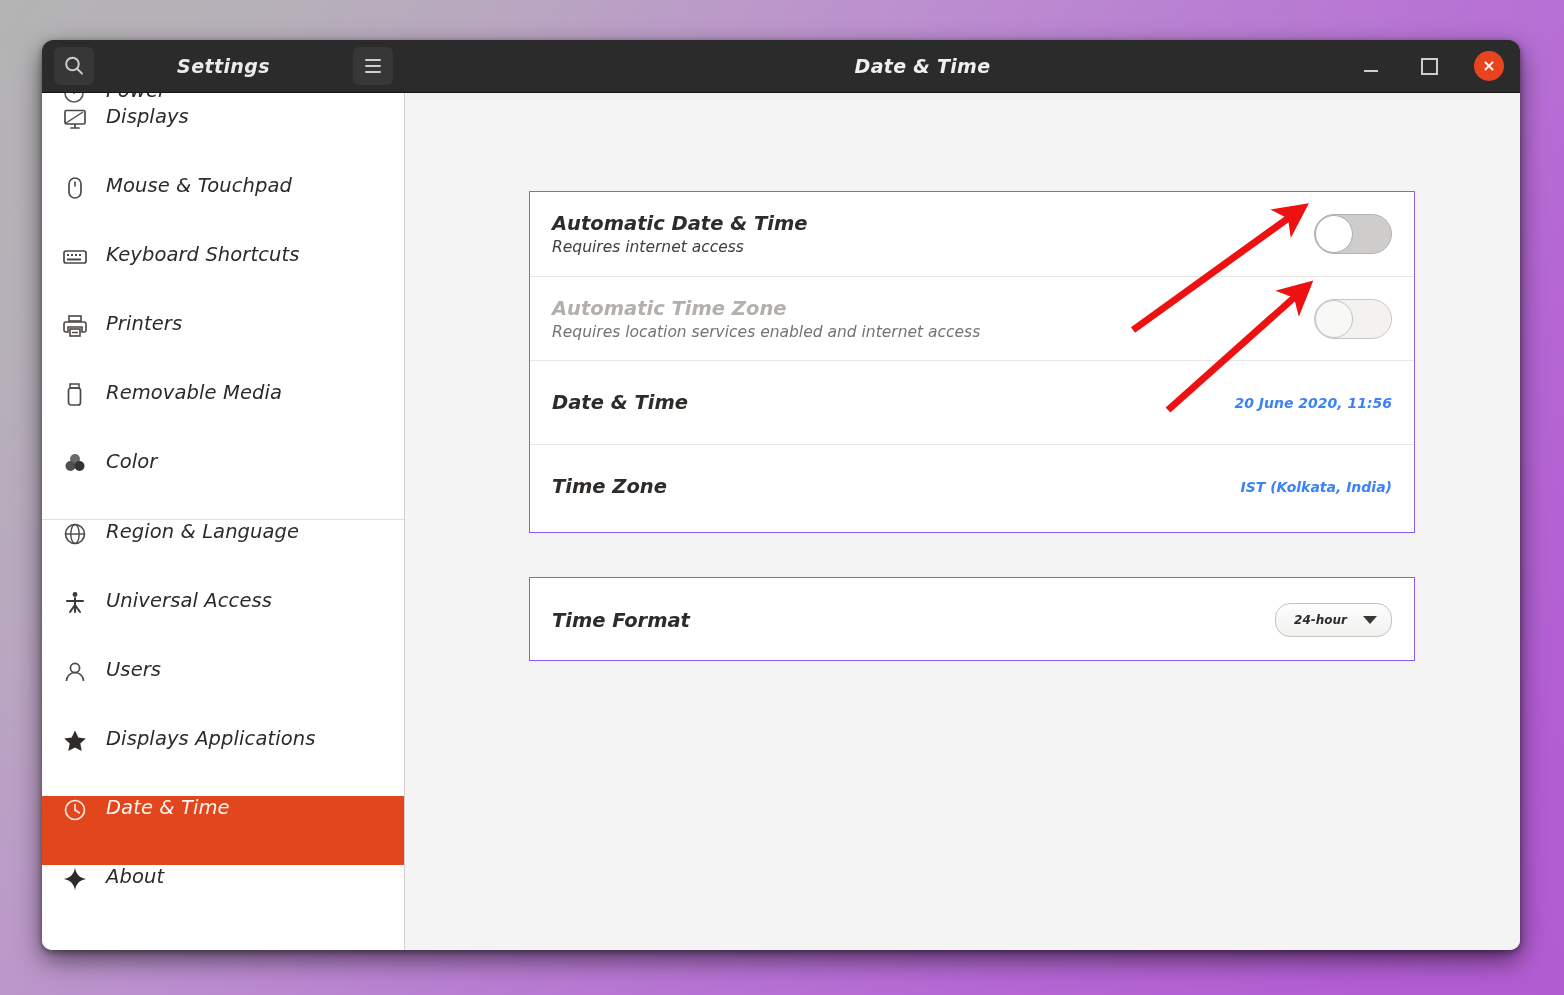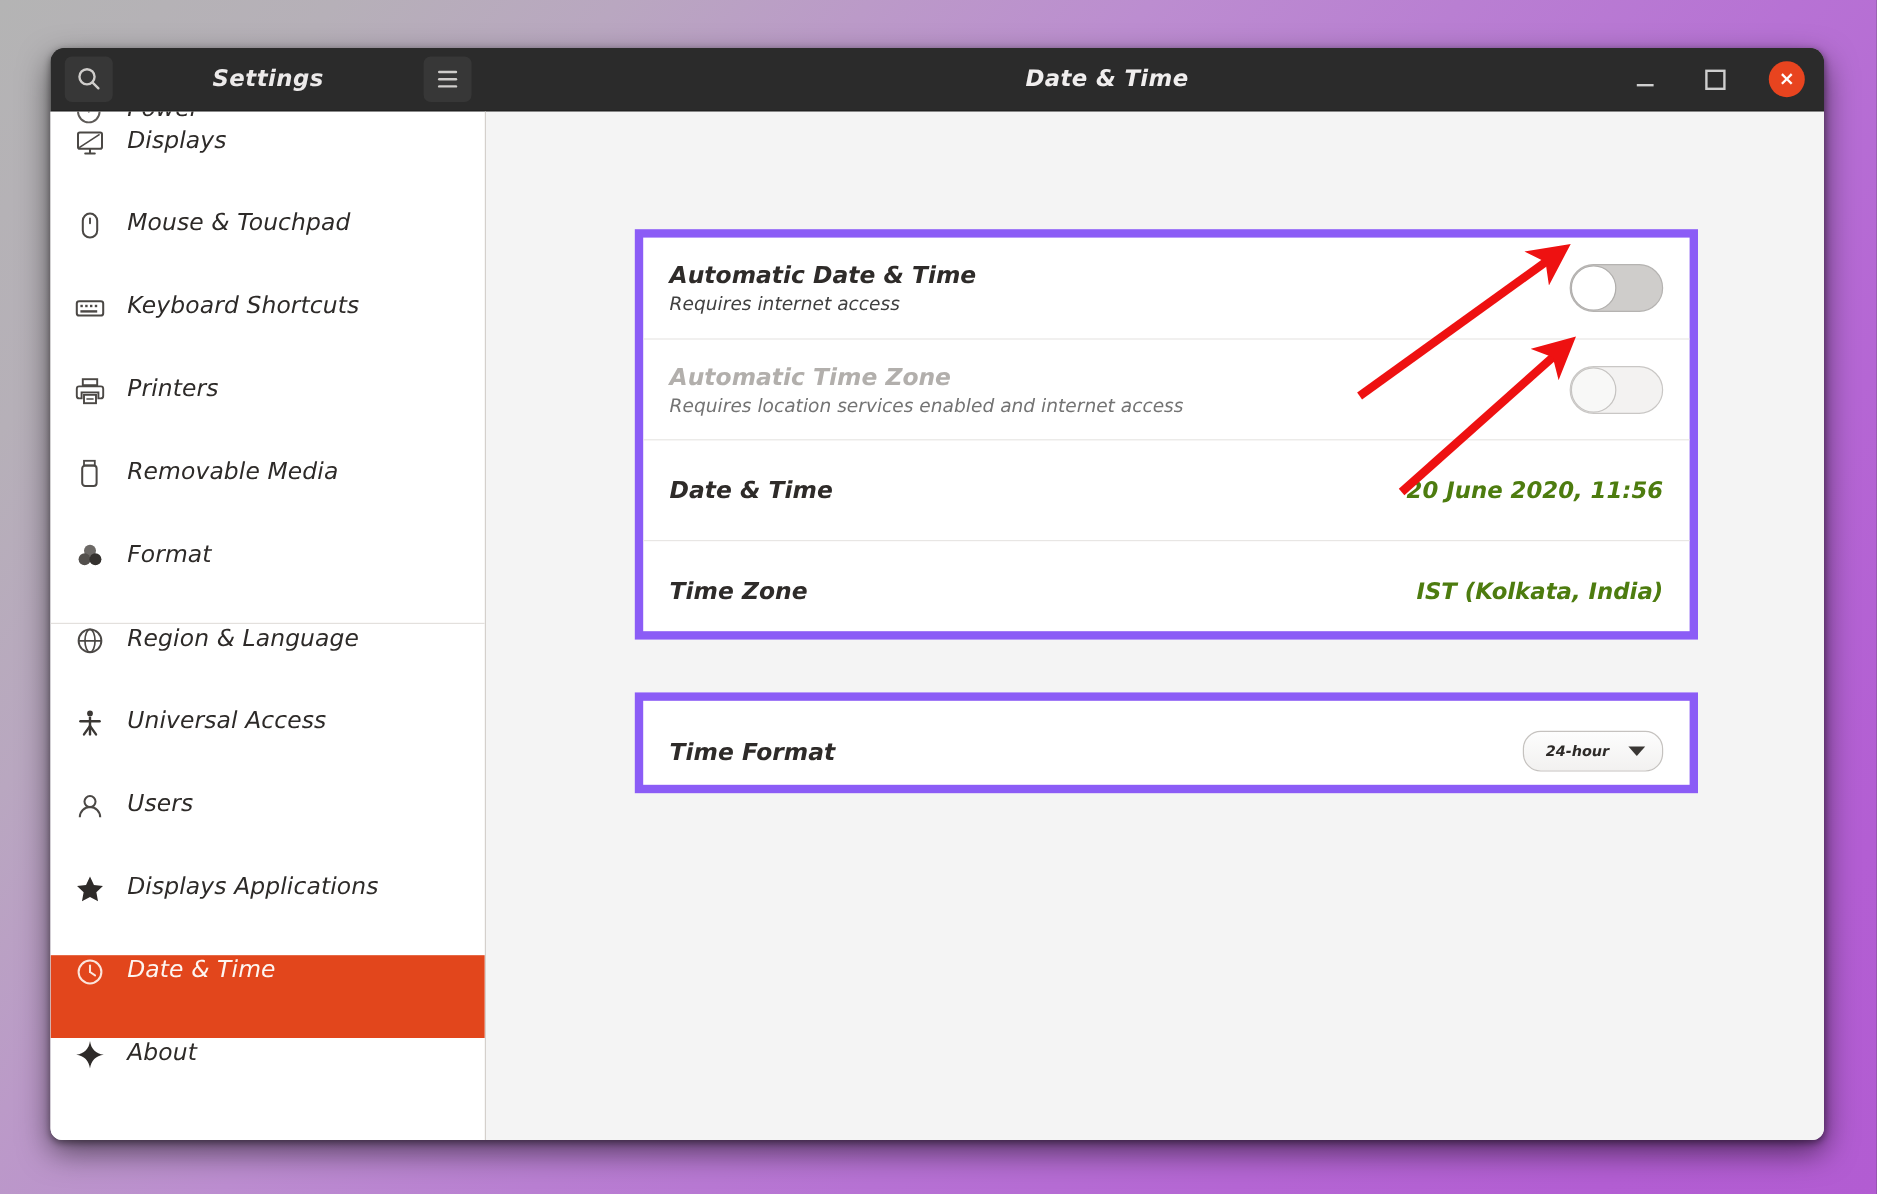--- a/index.html
+++ b/index.html
@@ -202,21 +202,21 @@
   
   #main {
     flex: 1;
     background: #f4f4f4;
     position: relative;
     padding: 0;
   }
   .card {
     position: absolute;
     background: #ffffff;
-    border: 7px solid #8b5cf6;
+    border: 1px solid #8b5cf6;
     box-sizing: border-box;
   }
   #card-auto {
     left: 124px;
     top: 98px;
     width: 886px;
     height: 342px;
   }
   #card-format {
     left: 124px;
@@ -241,23 +241,23 @@
     color: #2e2b29;
   }
   .row-title.plain { font-weight: bold; }
   .row-sub {
     font-size: 15.5px;
     color: #404040;
   }
   .row.disabled .row-title { color: #b2afac; }
   .row.disabled .row-sub { color: #737373; }
   .row-value {
-    font-size: 19px;
+    font-size: 14px;
     font-weight: bold;
-    color: #4d7c0f;
+    color: #3b82f6;
     text-align: center;
   }
 
   
   .toggle {
     width: 78px;
     height: 40px;
     border-radius: 20px;
     background: #cfcdcb;
     border: 1px solid #b5b3b1;
@@ -427,21 +427,21 @@
         </div>
 
         <div class="nav-item">
           <span class="nav-icon">
             <svg width="26" height="26" viewBox="0 0 26 26">
                 <circle cx="13" cy="8" r="5" fill="#6c6966"></circle>
                 <circle cx="8.5" cy="15" r="5" fill="#53504d"></circle>
                 <circle cx="17.5" cy="15" r="5" fill="#35322f"></circle>
               </svg>
           </span>
-          <span class="nav-label">Format</span>
+          <span class="nav-label">Color</span>
         </div>
 
         <div class="nav-sep"></div>
 
         <div class="nav-item">
           <span class="nav-icon">
             <svg width="26" height="26" viewBox="0 0 26 26">
                 <circle cx="13" cy="13" r="9.5" fill="none" stroke="#4b4845" stroke-width="1.6"></circle>
                 <ellipse cx="13" cy="13" rx="4.2" ry="9.5" fill="none" stroke="#4b4845" stroke-width="1.4"></ellipse>
                 <line x1="3.5" y1="13" x2="22.5" y2="13" stroke="#4b4845" stroke-width="1.4"></line>

